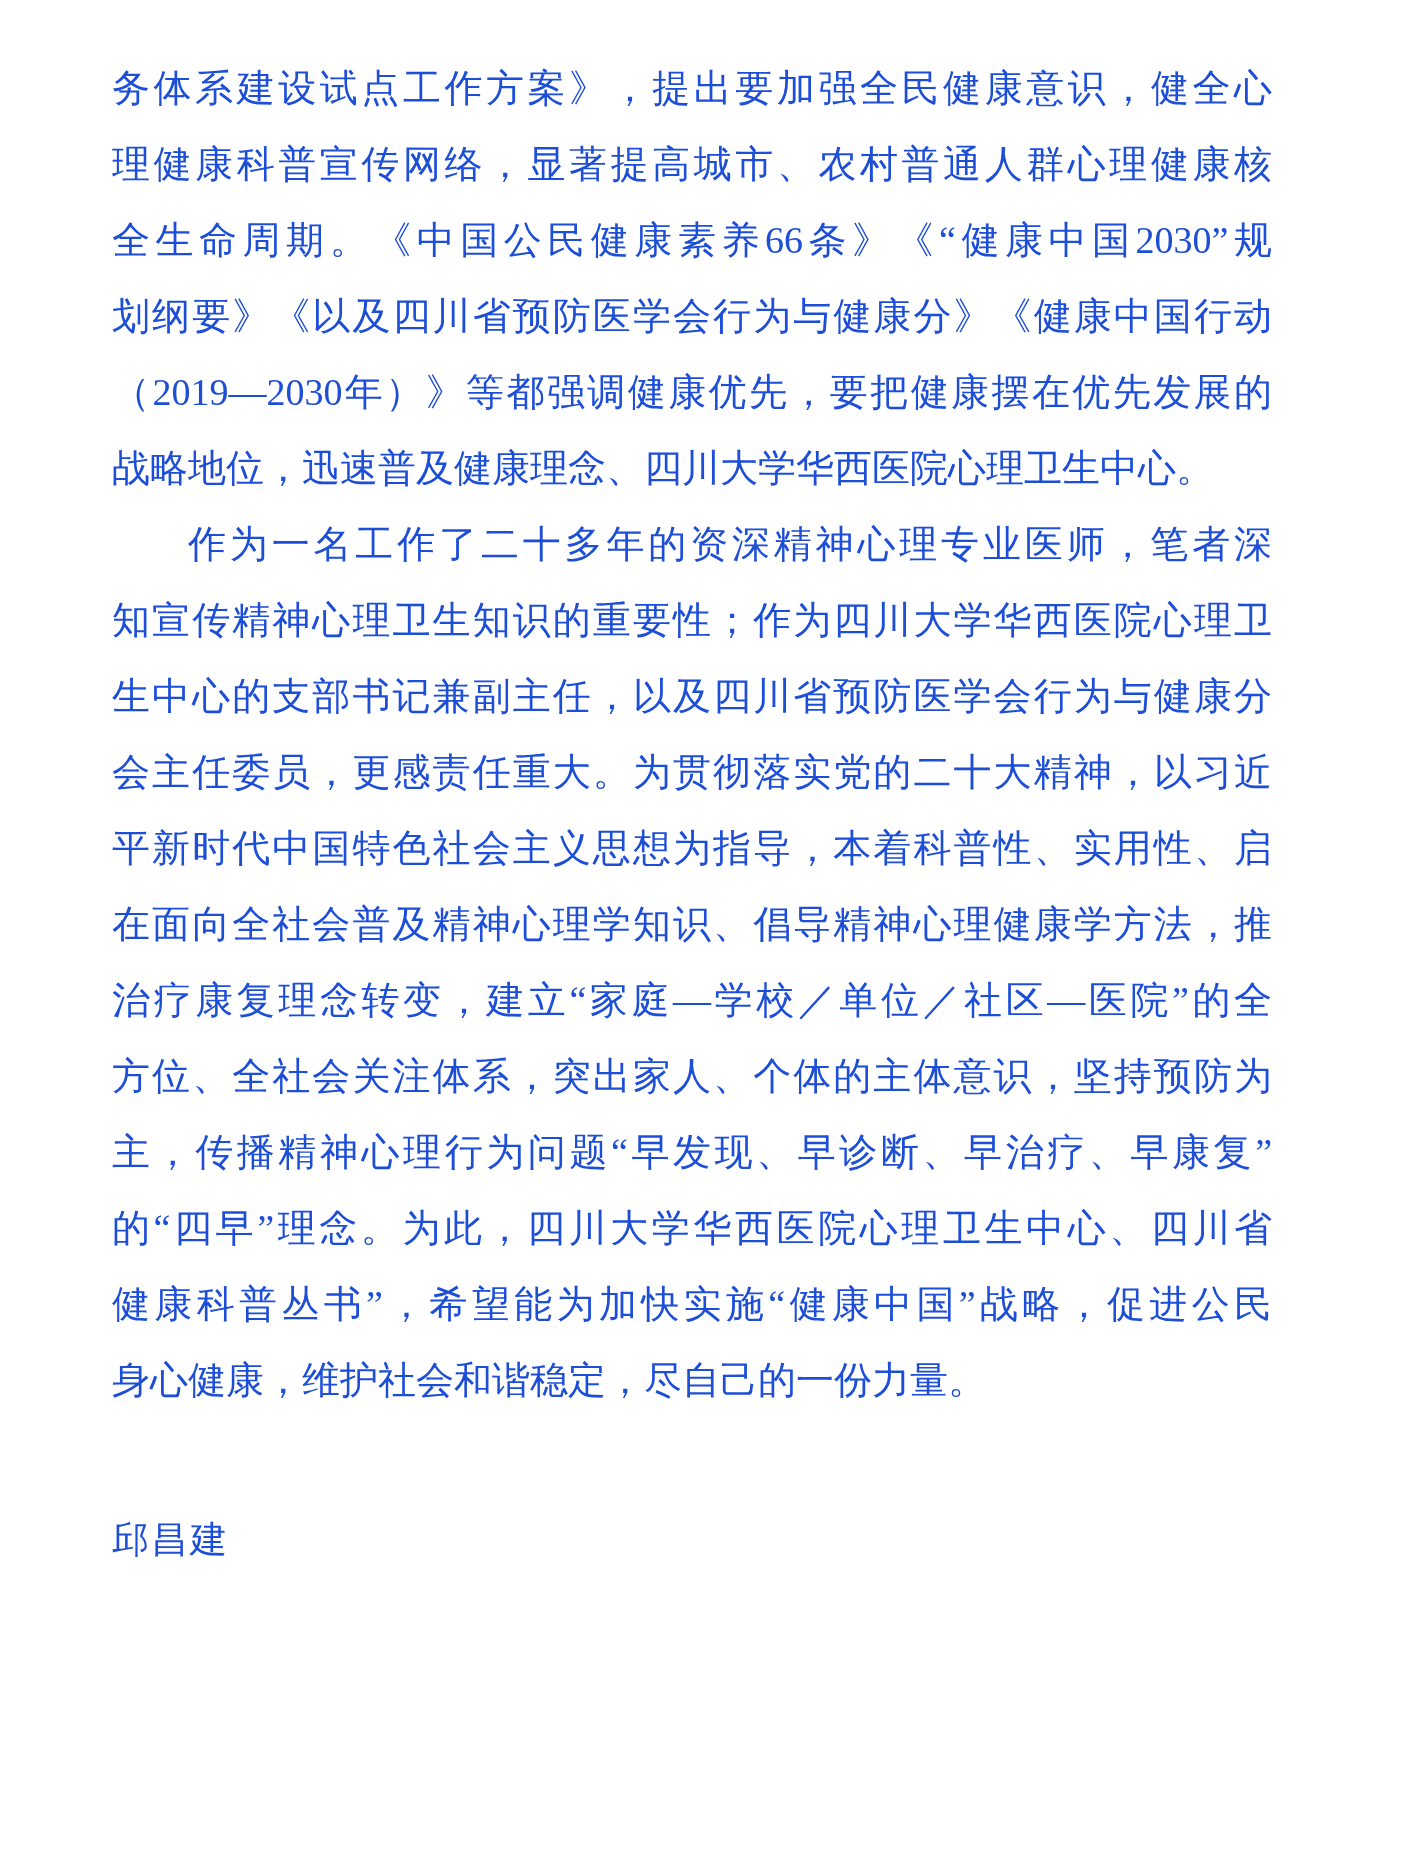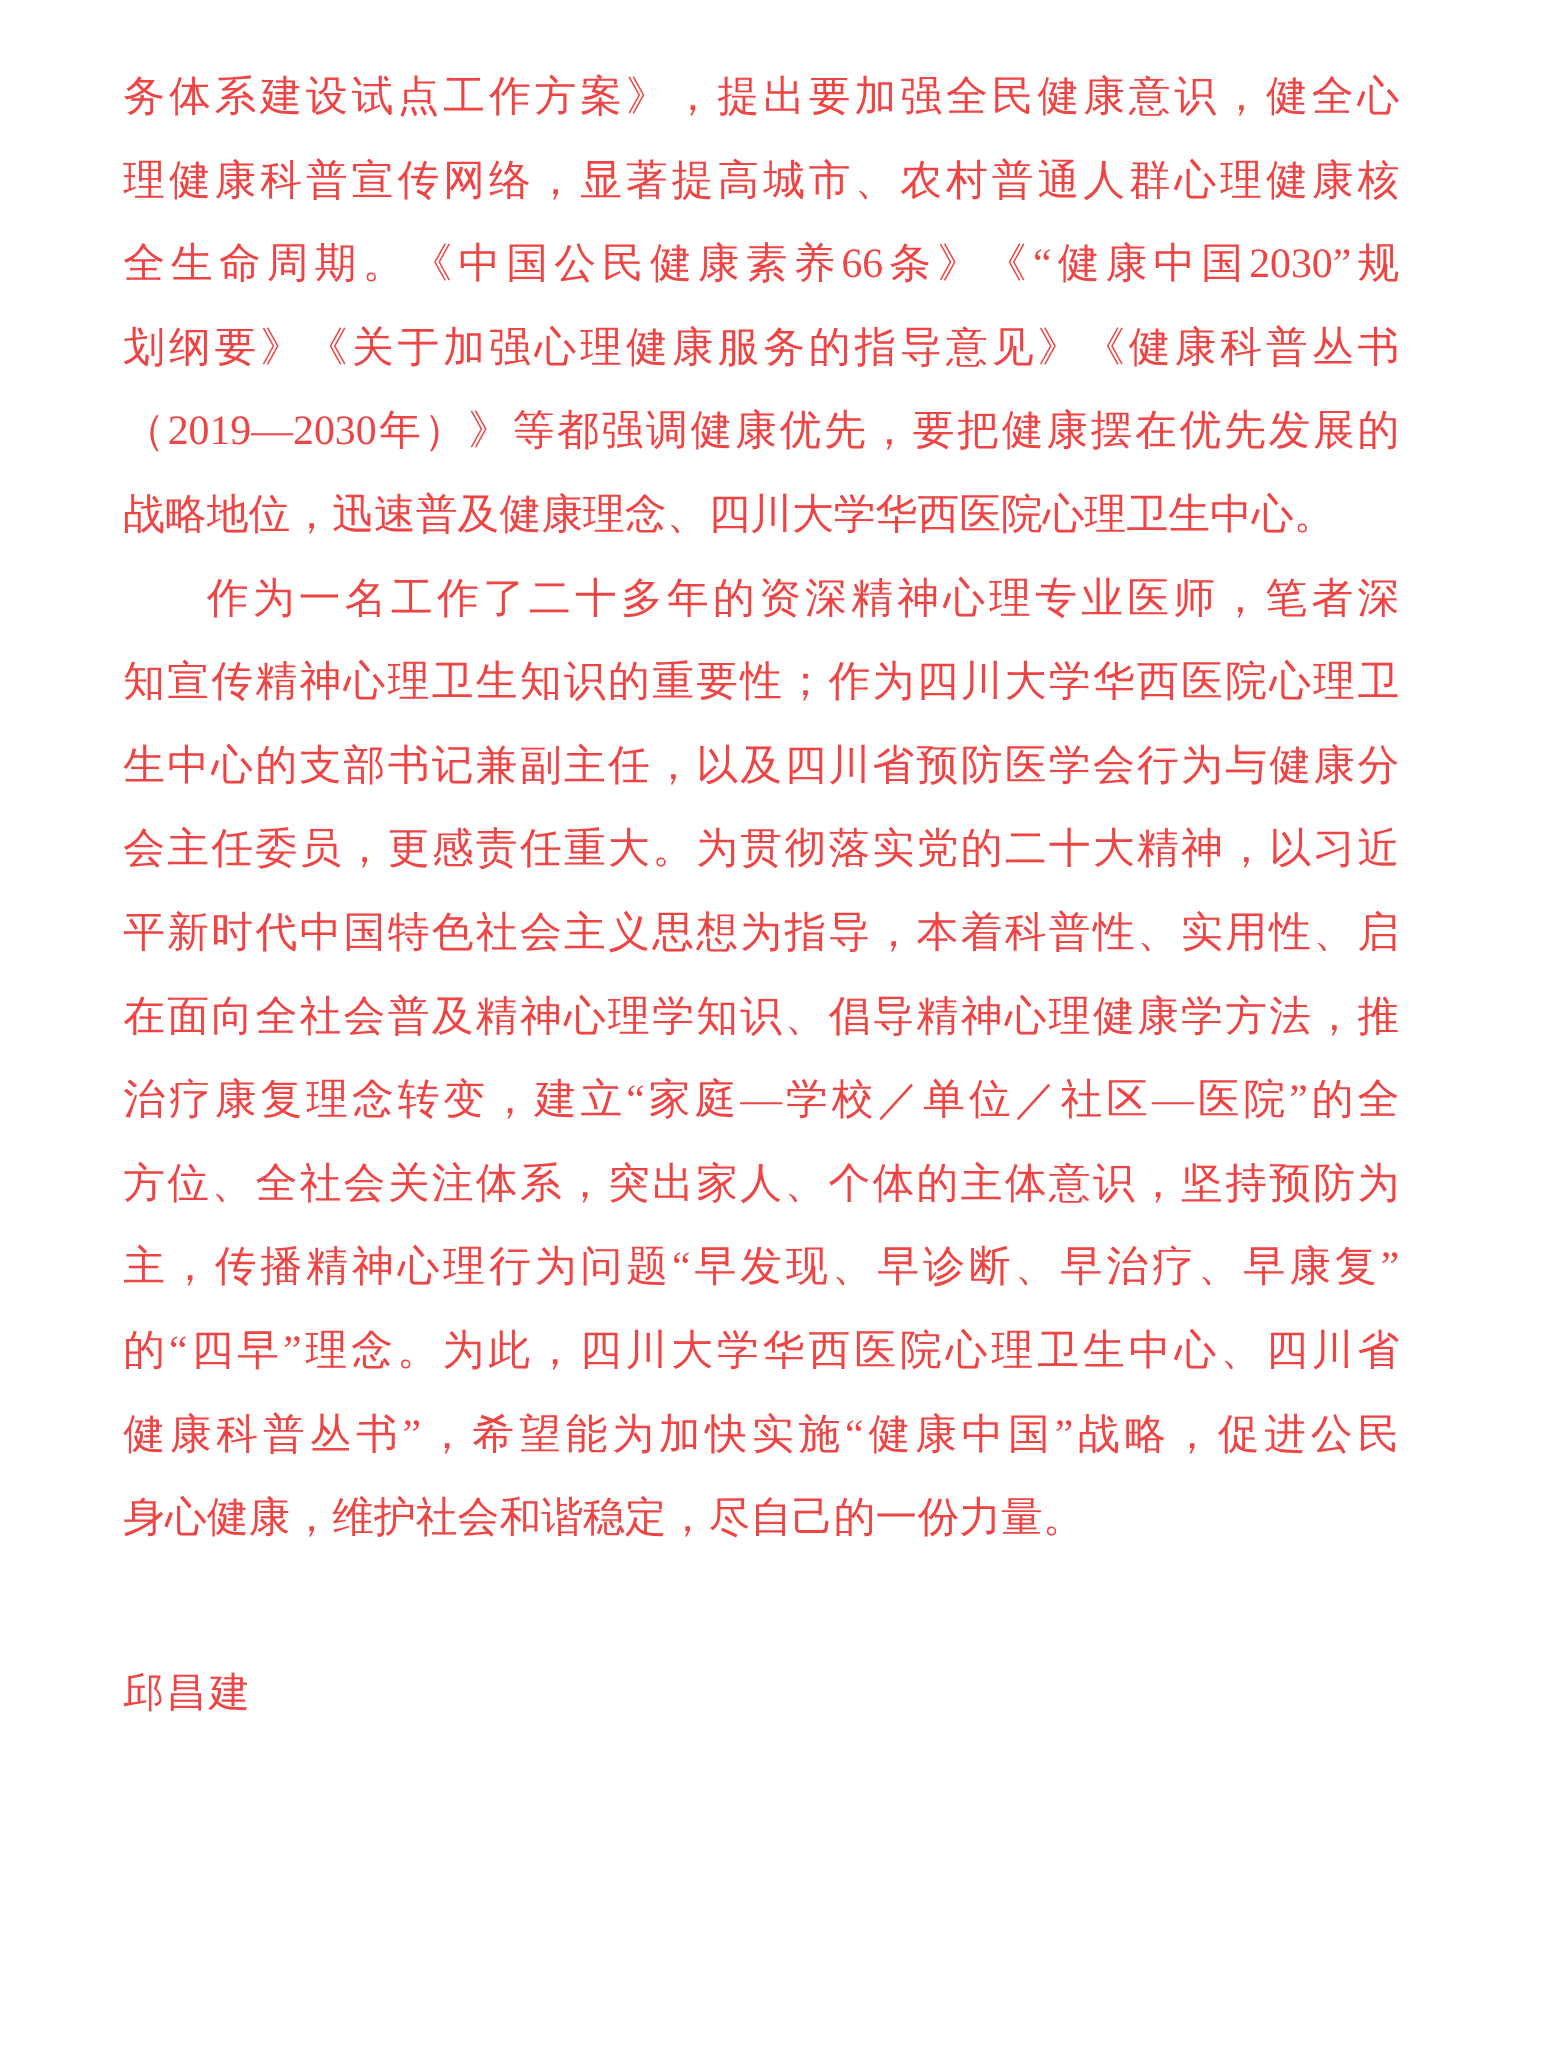--- a/index.html
+++ b/index.html
@@ -18,21 +18,21 @@
     left: 0; top: 0;
     width: 1408px;
     height: 1873px;
     background: #ffffff;
   }
   .doc {
     position: absolute;
     left: 112px;
     top: 50px;
     width: 1160px;
-    color: #ef4444;
+    color: #1d4ed8;
     font-family: "Liberation Serif", "DejaVu Serif", serif;
     font-size: 38px;
     line-height: 76px;
     font-weight: 400;
   }
   .line {
     width: 100%;
     text-align: justify;
     text-align-last: justify;
     -moz-text-align-last: justify;
@@ -56,21 +56,21 @@
 </style>
 </head>
 <body>
 
 <div class="page">
   <div class="doc">
 
     <div class="line">务体系建设试点工作方案》，提出要加强全民健康意识，健全心</div>
     <div class="line">理健康科普宣传网络，显著提高城市、农村普通人群心理健康核</div>
     <div class="line">全生命周期。《中国公民健康素养66条》《“健康中国2030”规</div>
-    <div class="line">划纲要》《关于加强心理健康服务的指导意见》《健康科普丛书</div>
+    <div class="line">划纲要》《以及四川省预防医学会行为与健康分》《健康中国行动</div>
     <div class="line">（2019—2030年）》等都强调健康优先，要把健康摆在优先发展的</div>
     <div class="line end">战略地位，迅速普及健康理念、四川大学华西医院心理卫生中心。</div>
 
     <div class="line indent">作为一名工作了二十多年的资深精神心理专业医师，笔者深</div>
     <div class="line">知宣传精神心理卫生知识的重要性；作为四川大学华西医院心理卫</div>
     <div class="line">生中心的支部书记兼副主任，以及四川省预防医学会行为与健康分</div>
     <div class="line">会主任委员，更感责任重大。为贯彻落实党的二十大精神，以习近</div>
     <div class="line">平新时代中国特色社会主义思想为指导，本着科普性、实用性、启</div>
     <div class="line">在面向全社会普及精神心理学知识、倡导精神心理健康学方法，推</div>
     <div class="line">治疗康复理念转变，建立“家庭—学校／单位／社区—医院”的全</div>

